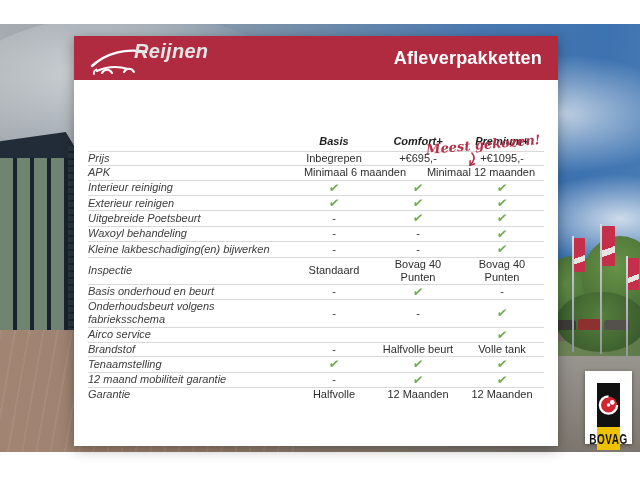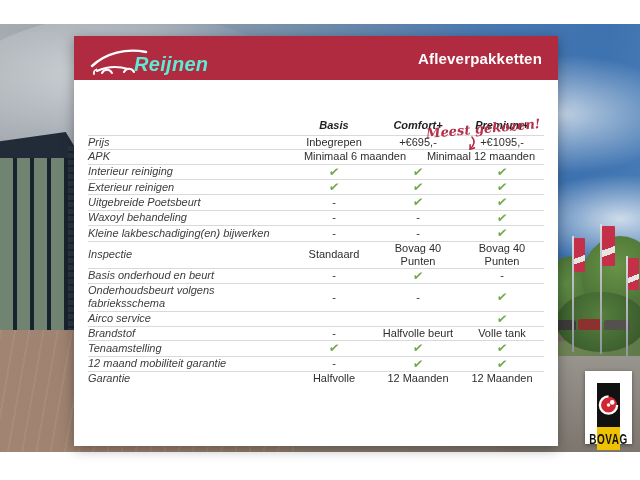--- a/index.html
+++ b/index.html
@@ -47,36 +47,36 @@
   .flag{position:absolute;background:linear-gradient(160deg,#c42f4a 0 55%,#e8e4e2 55% 70%,#c42f4a 70%);border-radius:1px;}
   .f1{left:574px;top:214px;width:11px;height:34px;}
   .f2{left:602px;top:202px;width:13px;height:40px;}
   .f3{left:628px;top:234px;width:11px;height:32px;}
 
   
   .card{position:absolute;left:74px;top:36px;width:484px;height:410px;background:#ffffff;
     box-shadow:0 3px 12px rgba(0,0,0,.35);}
   .card-header{height:44px;background:#b02a40;display:flex;align-items:center;
     justify-content:space-between;padding:0 16px;}
-  .brand{display:flex;align-items:flex-end;color:#5eead4;}
+  .brand{display:flex;align-items:flex-start;color:#e5e5e5;}
   .brand svg{display:block;}
   .brand-text{font-size:20px;font-weight:bold;font-style:italic;letter-spacing:.3px;margin-left:-14px;}
-  .pack-title{color:#fff;font-size:15px;font-weight:bold;letter-spacing:.2px;}
+  .pack-title{color:#fff;font-size:18px;font-weight:bold;letter-spacing:.2px;}
 
   .card-body{position:relative;padding:0 14px;}
 
   
   .annotation{position:absolute;top:3px;right:4px;width:140px;text-align:center;
     color:#b5304a;transform:rotate(-5deg);}
   .annotation-text{font-family:"DejaVu Serif","Liberation Serif",serif;font-style:italic;
     font-weight:bold;font-size:13px;white-space:nowrap;}
   .annotation-arrow{display:block;margin:-2px 28px 0 auto;}
 
   
-  .pkg-table{margin-top:36px;font-size:11px;color:#2e2e2e;}
+  .pkg-table{margin-top:52px;font-size:11px;color:#2e2e2e;}
   .row{display:flex;align-items:center;border-top:1px solid #d9d9d9;padding:0 0;line-height:1.2;}
   .row.head{border-top:none;padding:3px 0;}
   .lbl{flex:0 0 198px;font-style:italic;color:#3c3c3c;padding-right:6px;}
   .cell{flex:1 1 0;text-align:center;}
   .colhead{font-weight:bold;font-style:italic;color:#1e1e1e;}
   .check{color:#6faa4c;font-weight:bold;font-size:12px;display:inline-block;transform:skewX(-8deg);}
 
   
   .bovag{position:absolute;left:585px;top:371px;width:47px;height:73px;background:#fff;
     padding:12px;box-sizing:border-box;box-shadow:0 1px 4px rgba(0,0,0,.4);}

